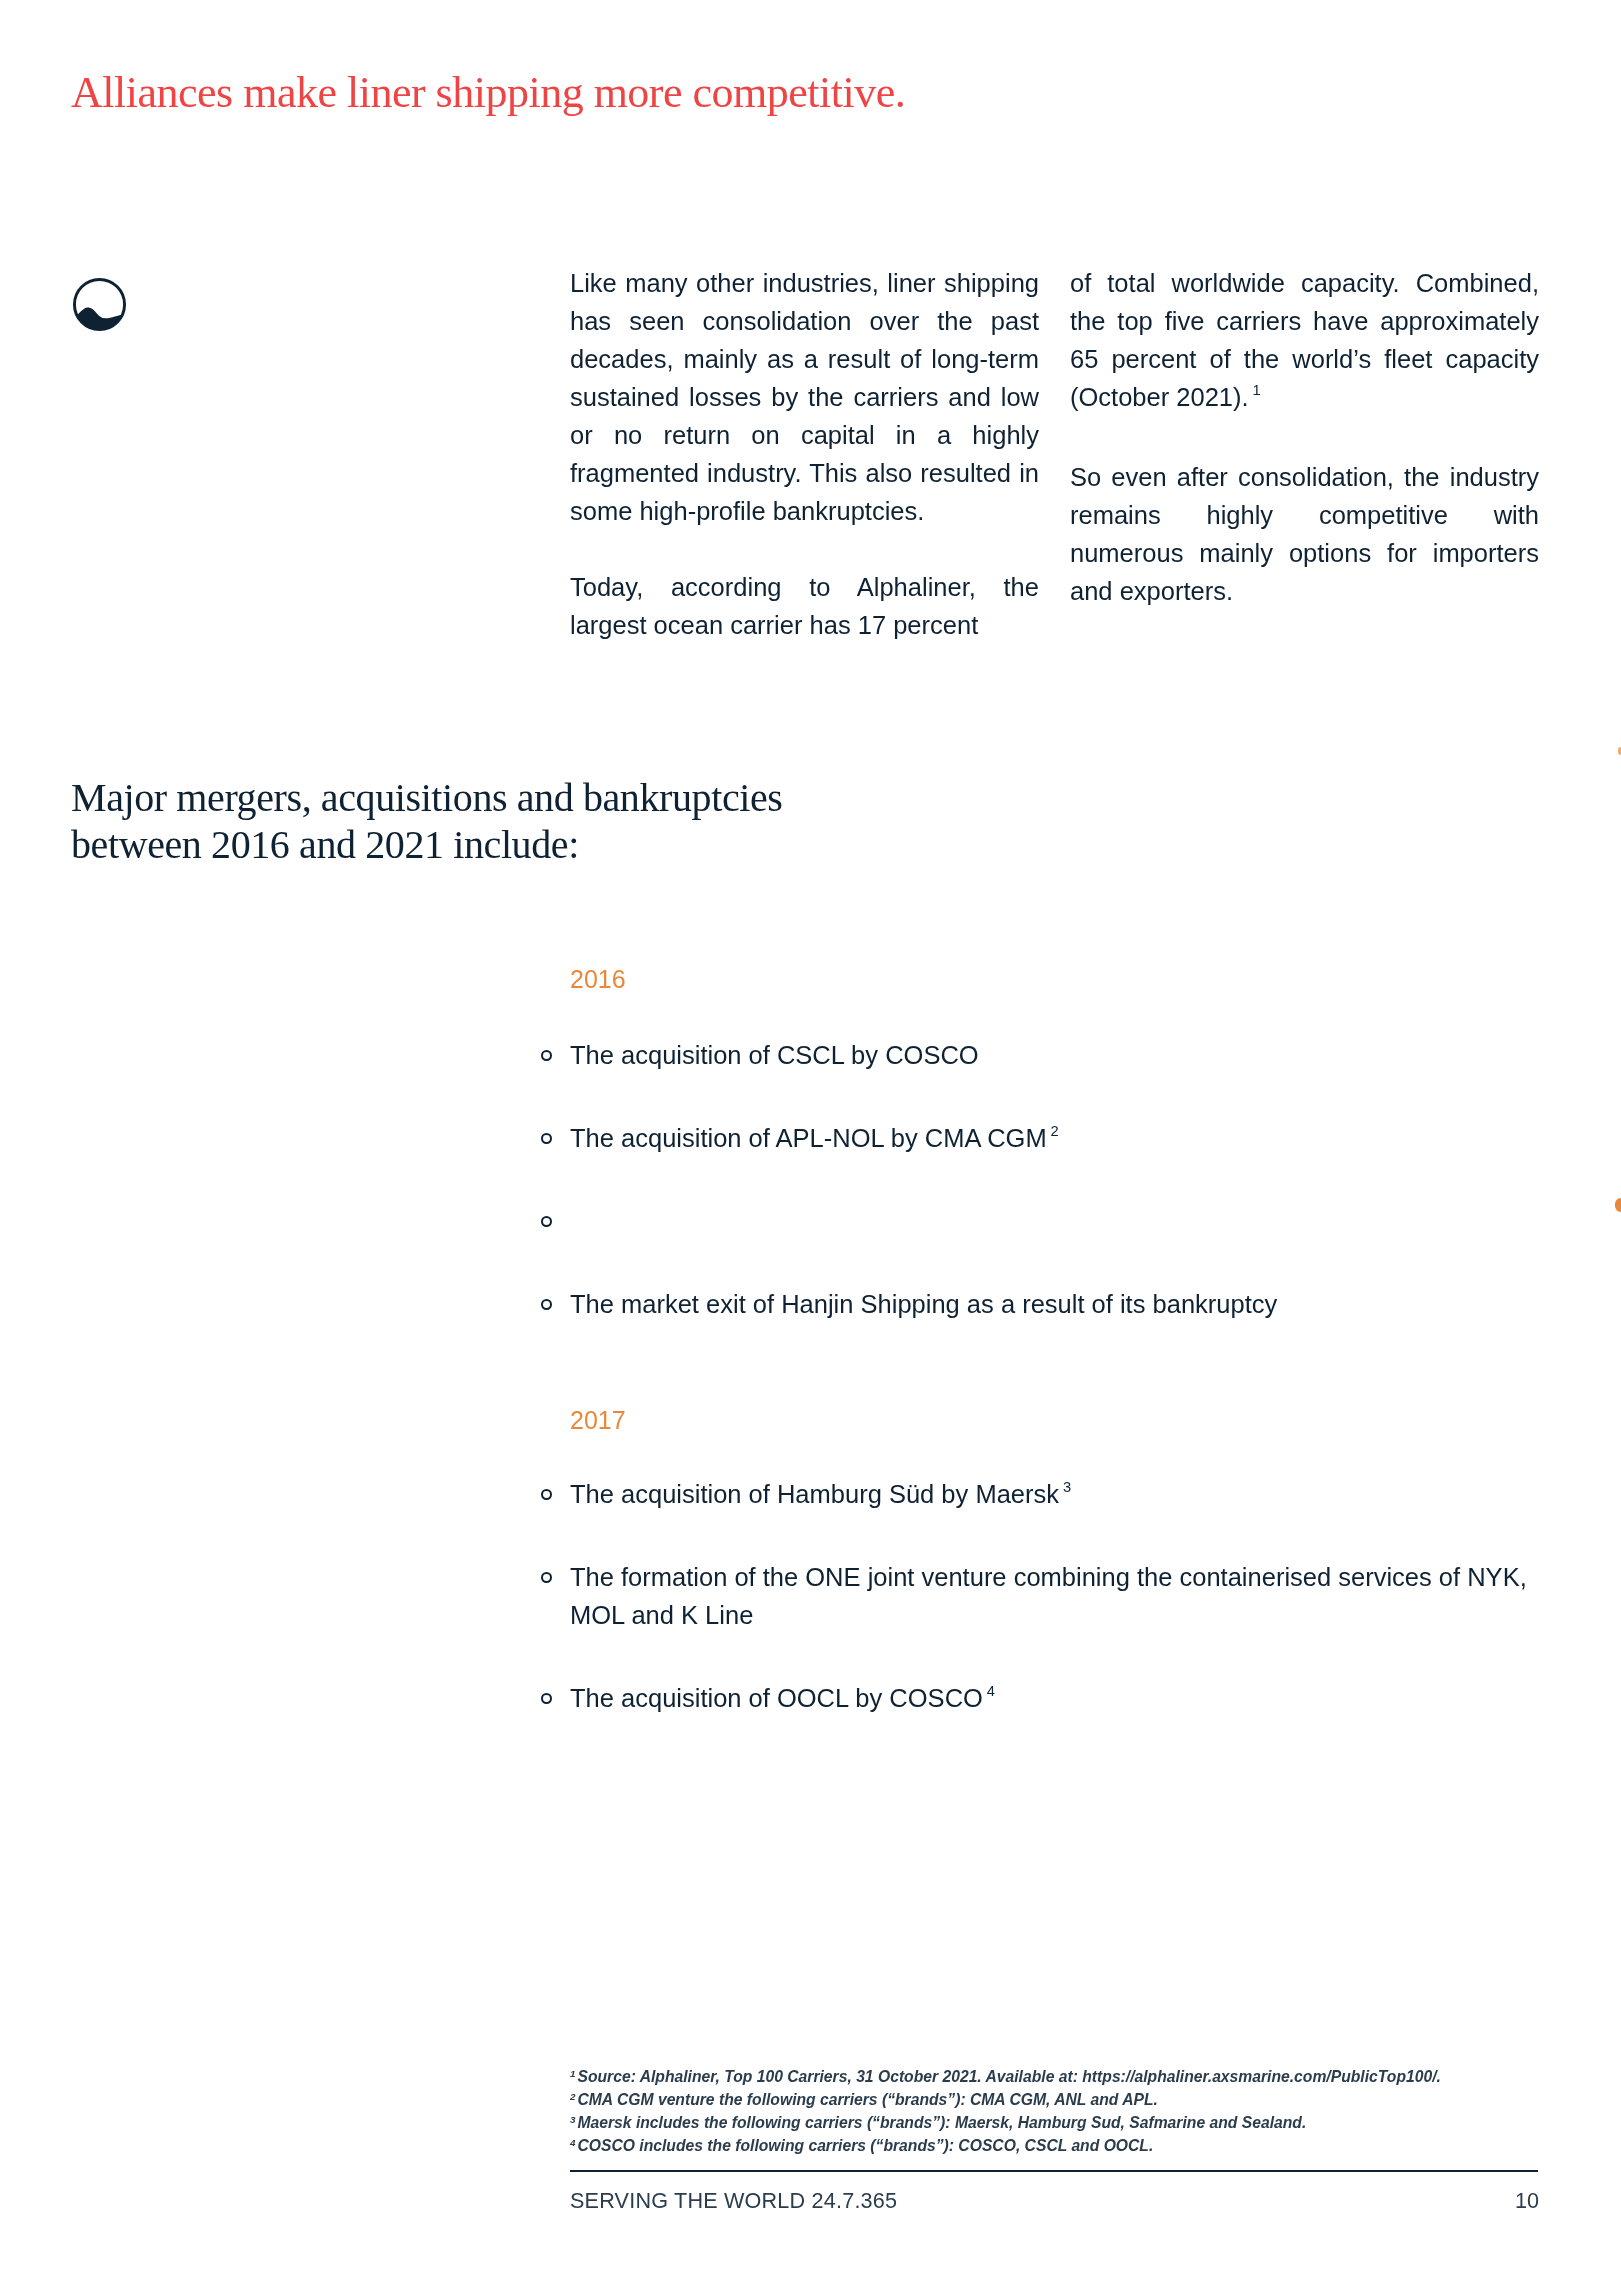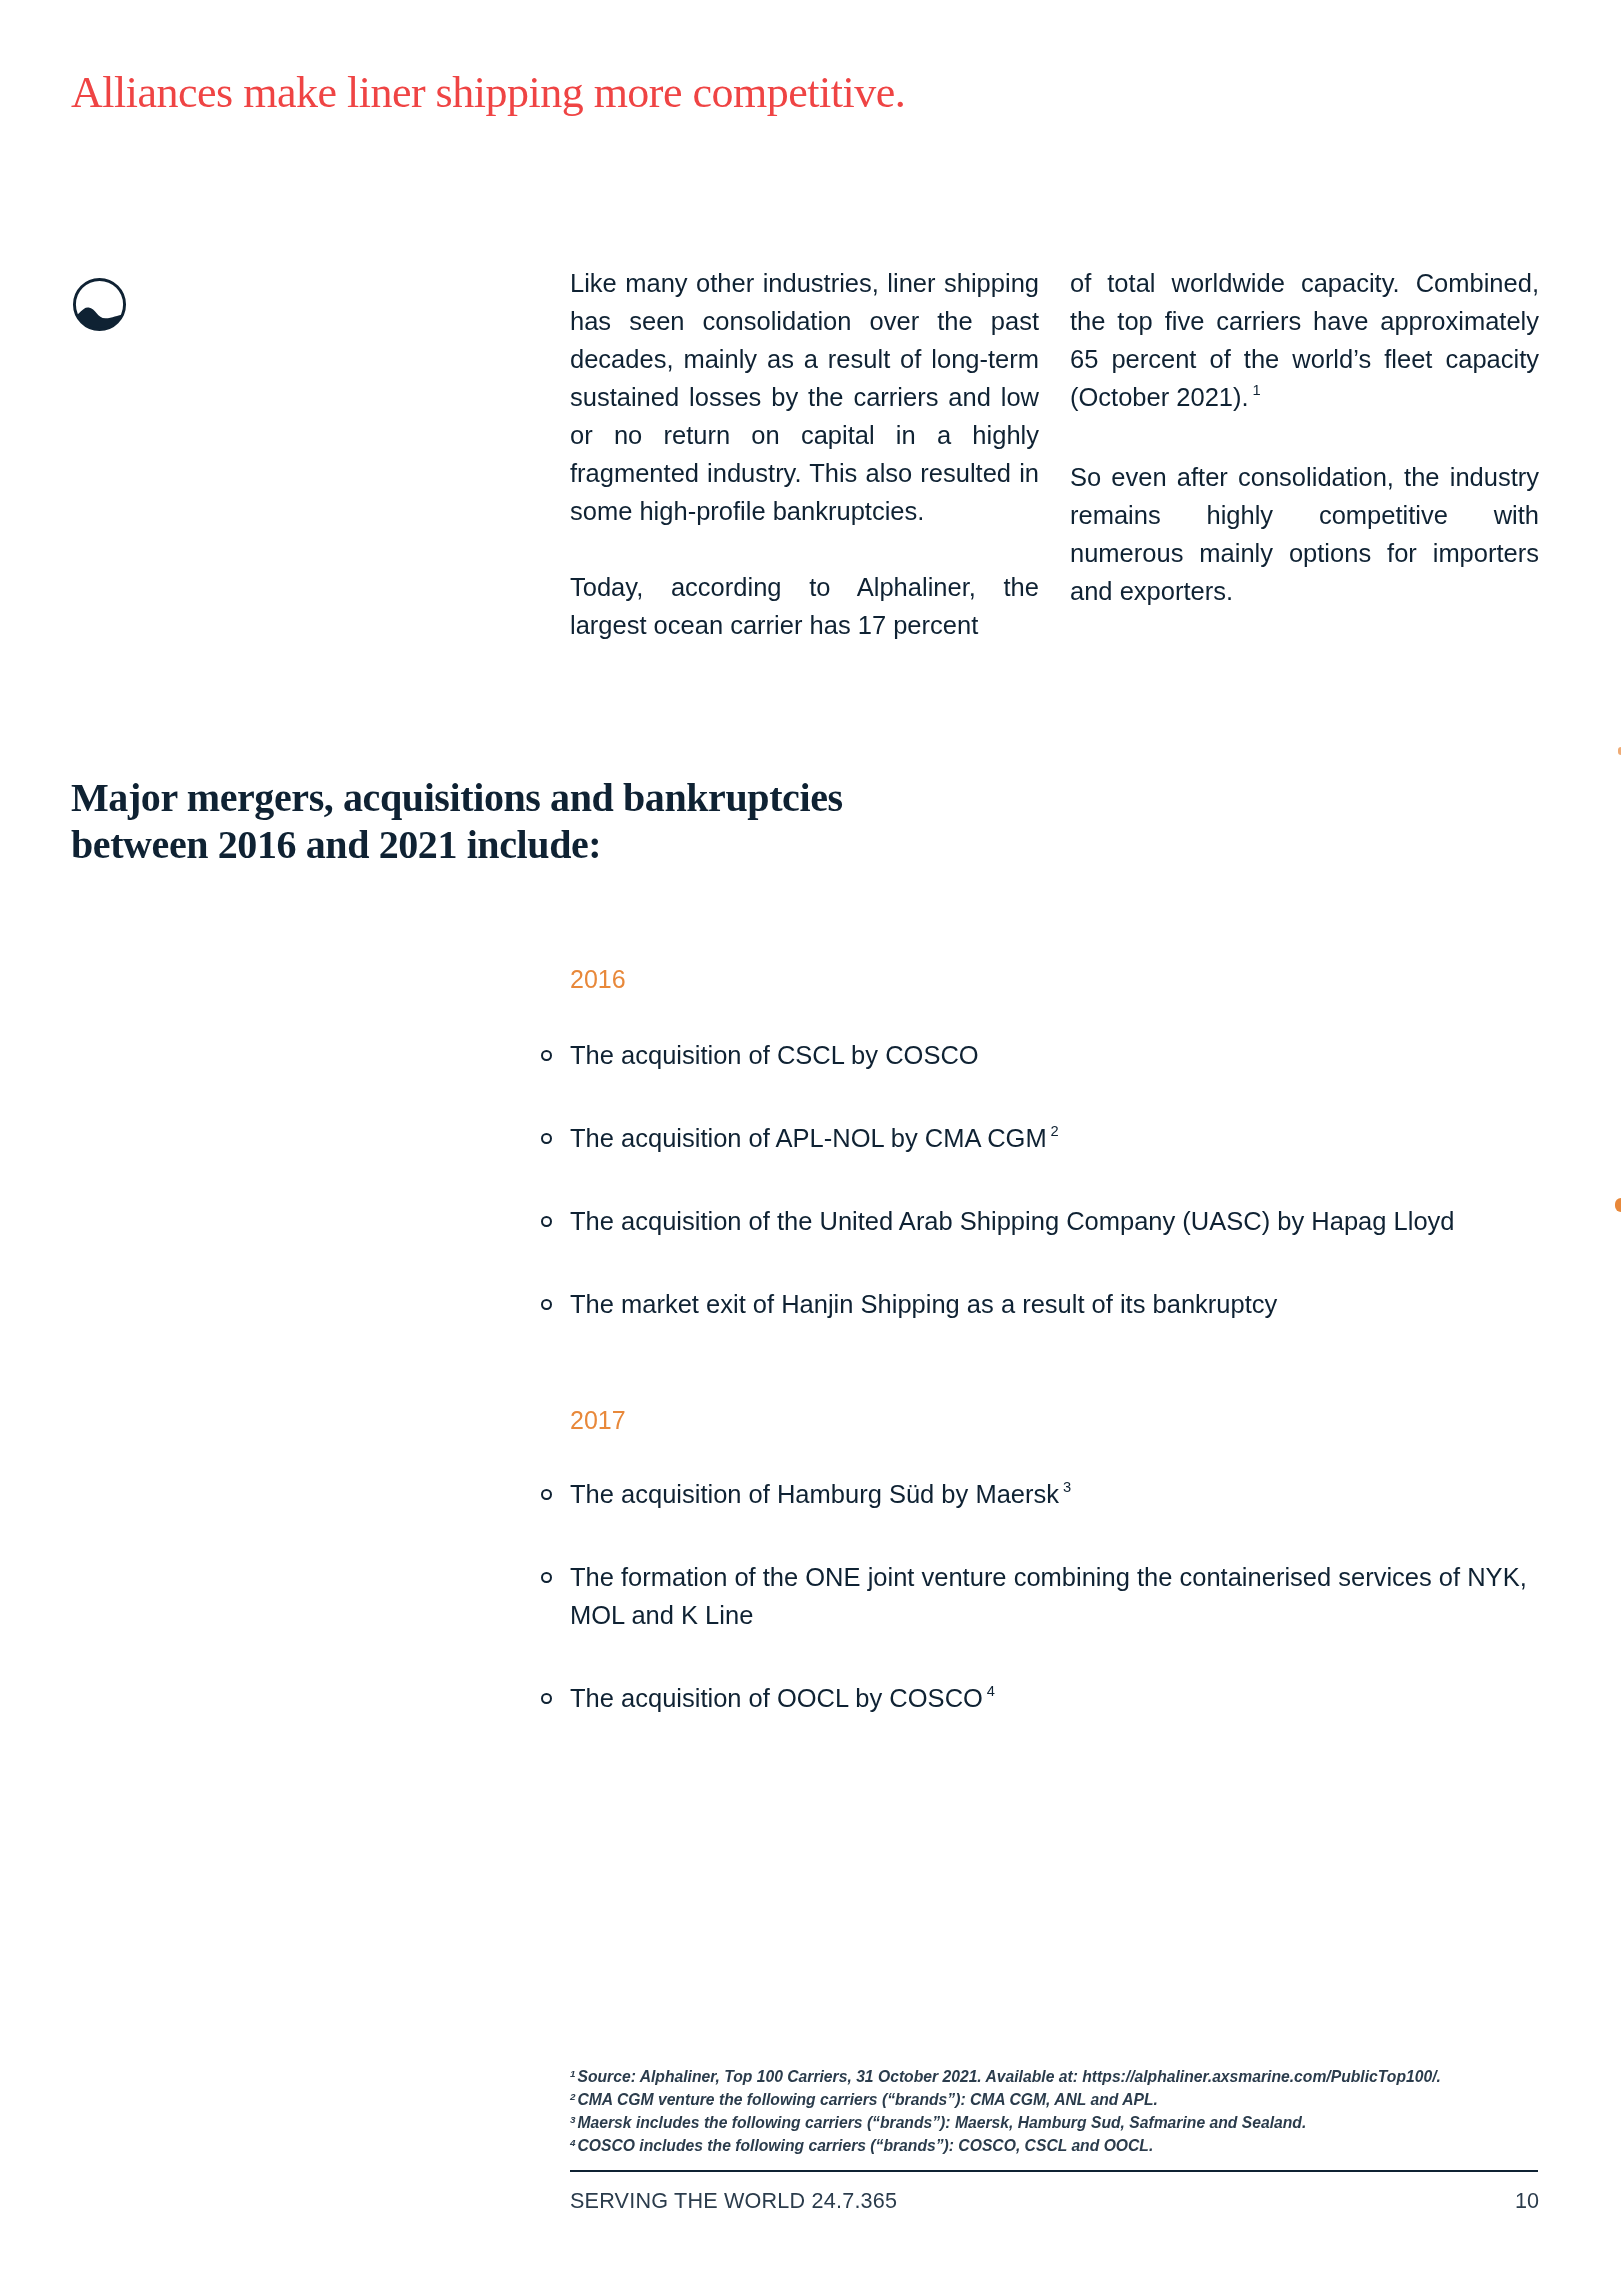--- a/index.html
+++ b/index.html
@@ -20,21 +20,21 @@
     font-size: 25.5px; line-height: 38px; text-align: justify;
     hyphens: manual;
   }
   .col p { margin: 0 0 38px 0; }
   .col1 { left: 570px; }
   .col2 { left: 1070px; }
   sup.fn { font-size: 14.7px; vertical-align: 0; position: relative; top: -10.8px; margin-left: 3.9px; }
   .subtitle {
     position: absolute; left: 71px; top: 774px; width: 882px; margin: 0;
     font-family: "Liberation Serif", "DejaVu Serif", serif;
-    font-weight: bold; font-size: 40px; line-height: 47px;
+    font-weight: normal; font-size: 40px; line-height: 47px;
     letter-spacing: -0.4px; color: #0f2233;
   }
   .year {
     position: absolute; left: 570px; margin: 0;
     font-size: 25px; line-height: 29px; color: #e8883a;
   }
   .list { position: absolute; left: 570px; width: 970px; margin: 0; padding: 0; list-style: none; }
   .list li {
     position: relative; font-size: 25.5px; line-height: 38px;
     margin: 0 0 41px 0;
@@ -89,21 +89,21 @@
 
 <h2 class="subtitle">
   <span>Major mergers, acquisitions and bankruptcies</span><br>
   <span>between 2016 and 2021 include:</span>
 </h2>
 
 <div class="year" style="top:965px;">2016</div>
 <ul class="list" style="top:1036px;">
   <li><span class="bullet"></span><span>The acquisition of CSCL by COSCO</span><sup class="fn"></sup></li>
   <li><span class="bullet"></span><span>The acquisition of APL-NOL by CMA CGM</span><sup class="fn">2</sup></li>
-  <li><span class="bullet"></span><span>The acquisition of the United Arab Shipping Company (UASC) by Hapag Lloyd</span><sup class="fn"></sup></li>
+  <li><span class="bullet"></span><sup class="fn"></sup></li>
   <li><span class="bullet"></span><span>The market exit of Hanjin Shipping as a result of its bankruptcy</span><sup class="fn"></sup></li>
 </ul>
 
 <div class="year" style="top:1406px;">2017</div>
 <ul class="list" style="top:1475px;">
   <li><span class="bullet"></span><span>The acquisition of Hamburg Süd by Maersk</span><sup class="fn">3</sup></li>
   <li><span class="bullet"></span><span>The formation of the ONE joint venture combining the containerised services of NYK, MOL and K Line</span><sup class="fn"></sup></li>
   <li><span class="bullet"></span><span>The acquisition of OOCL by COSCO</span><sup class="fn">4</sup></li>
 </ul>
 

